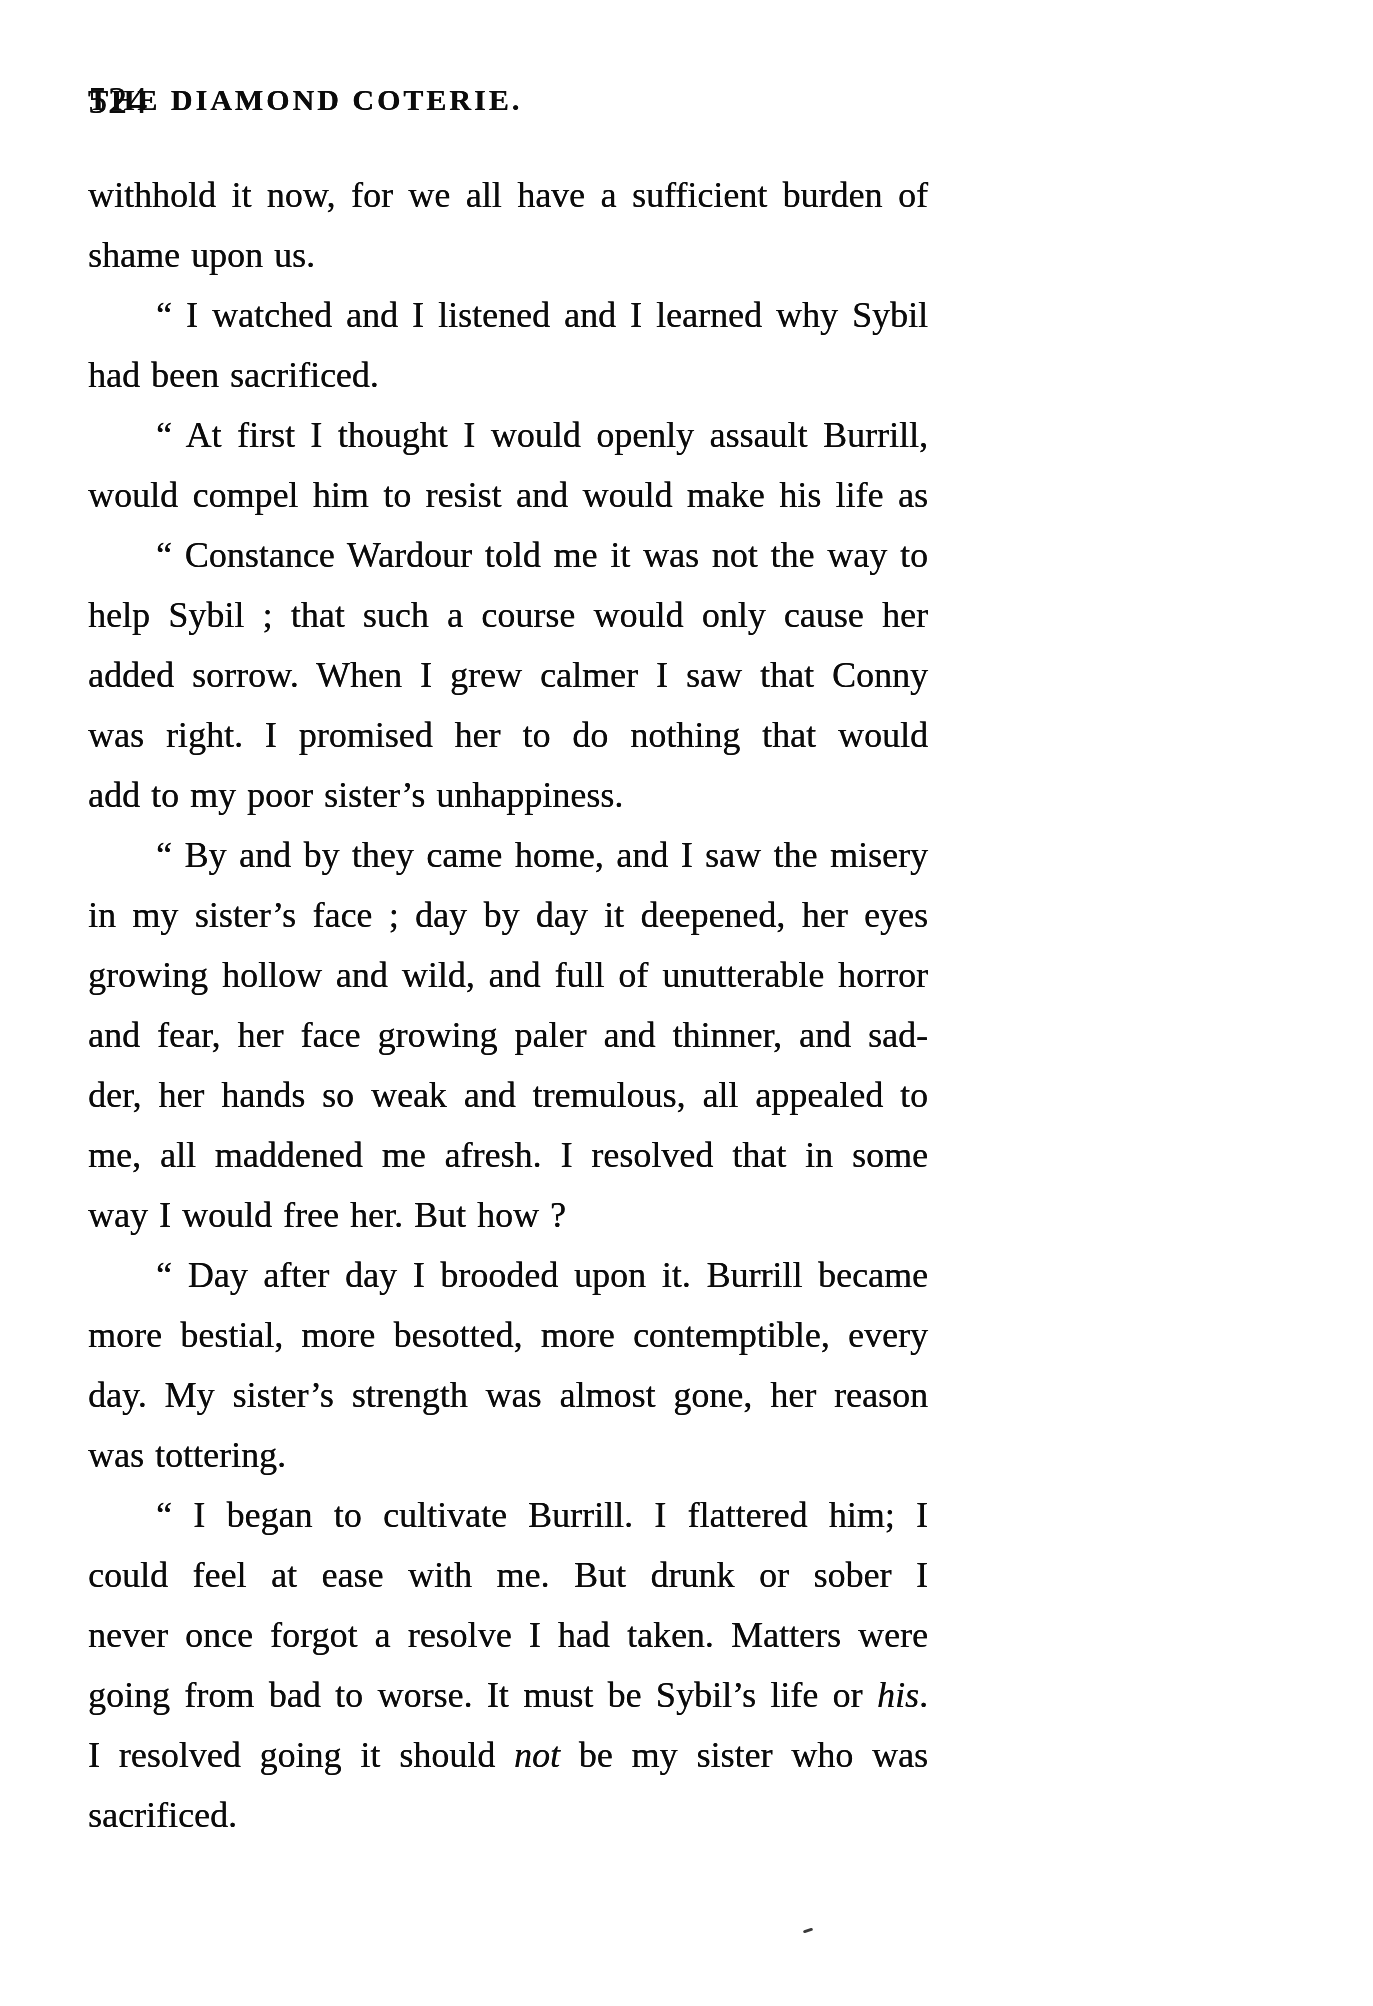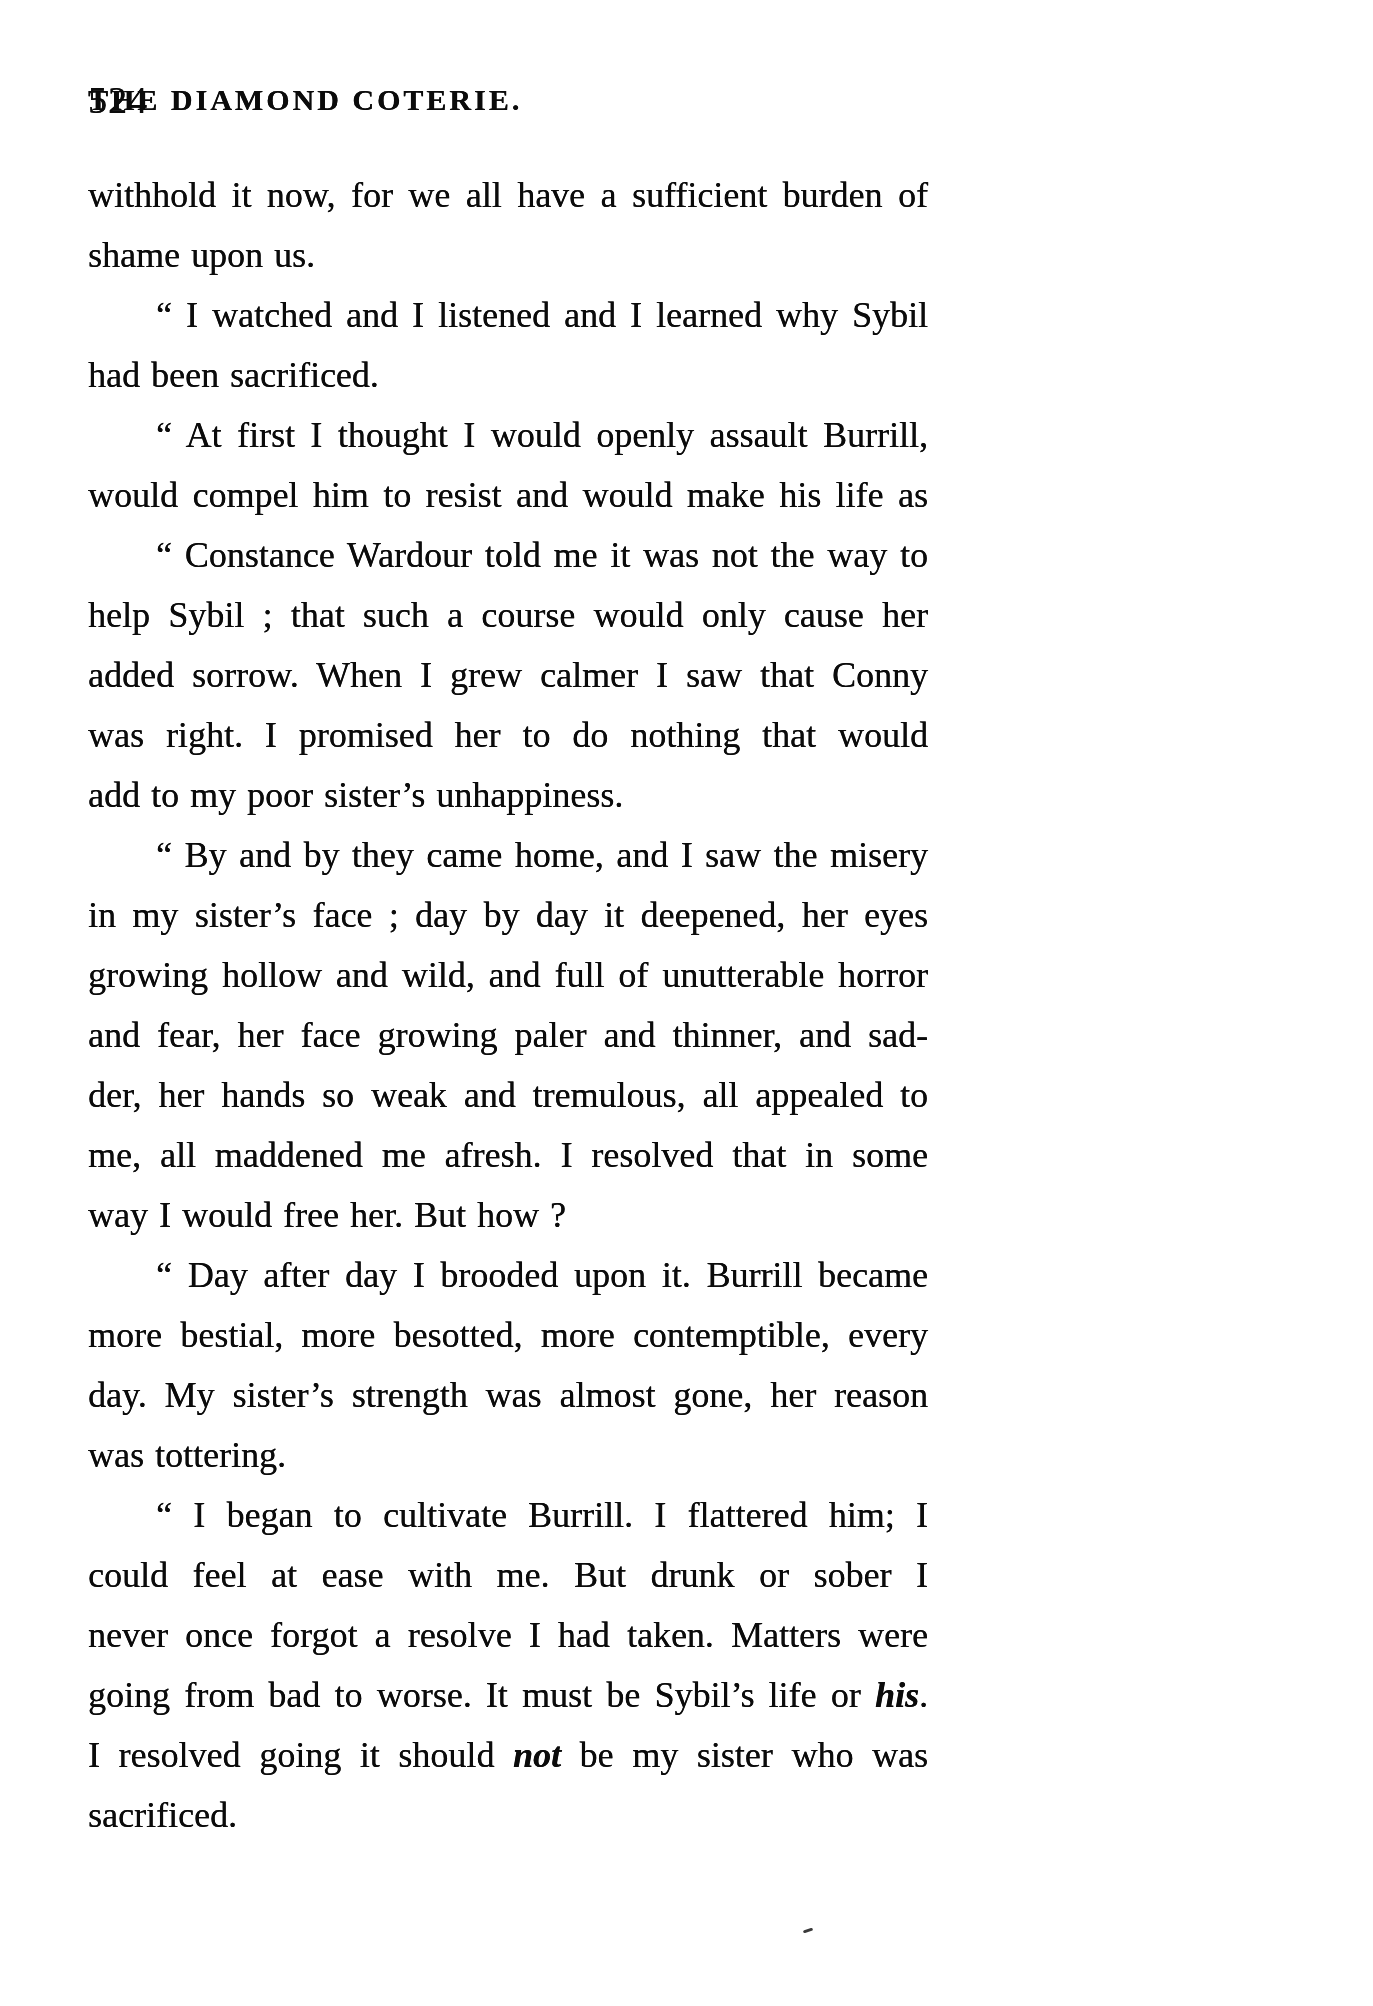--- a/index.html
+++ b/index.html
@@ -59,21 +59,20 @@
     text-shadow: 0.25px 0 0 currentColor;
   }
   .line.indent {
     text-indent: 68px;
   }
   .line.para-end {
     text-align-last: left;
   }
   .line i {
     font-style: italic;
-    font-weight: bold;
   }
   .ink-speck {
     position: absolute;
     left: 803px;
     top: 1929px;
     width: 10px;
     height: 3px;
     background: #3a3a3a;
     border-radius: 2px;
     transform: rotate(-18deg);

